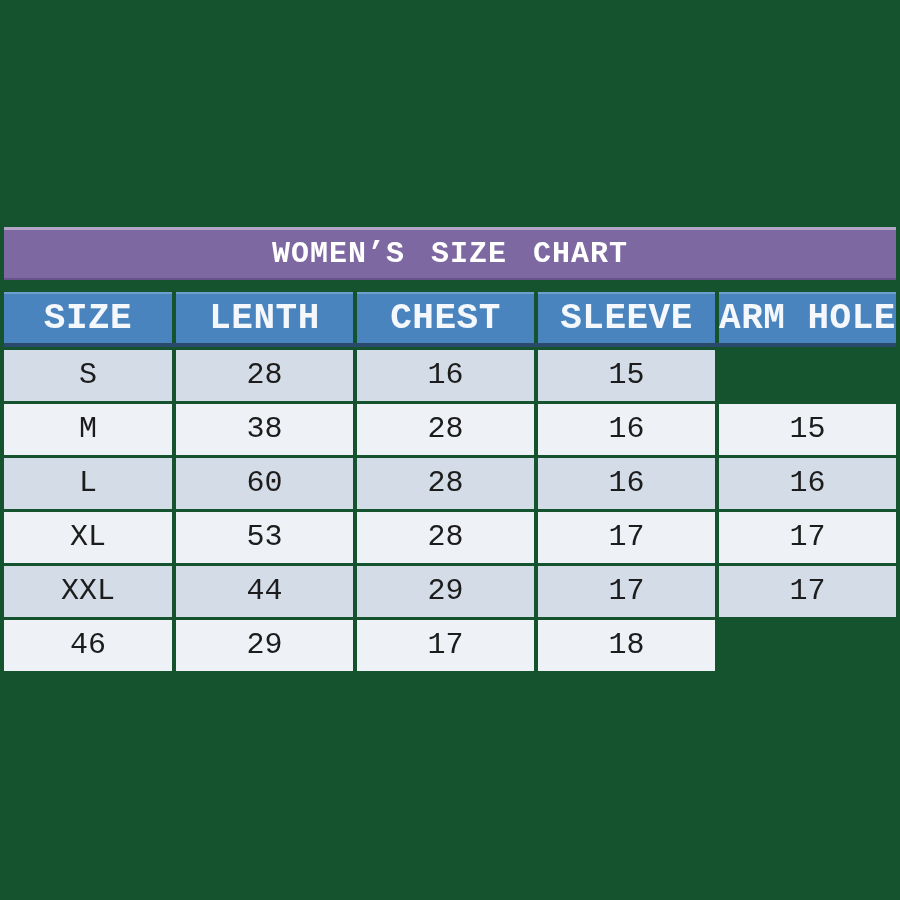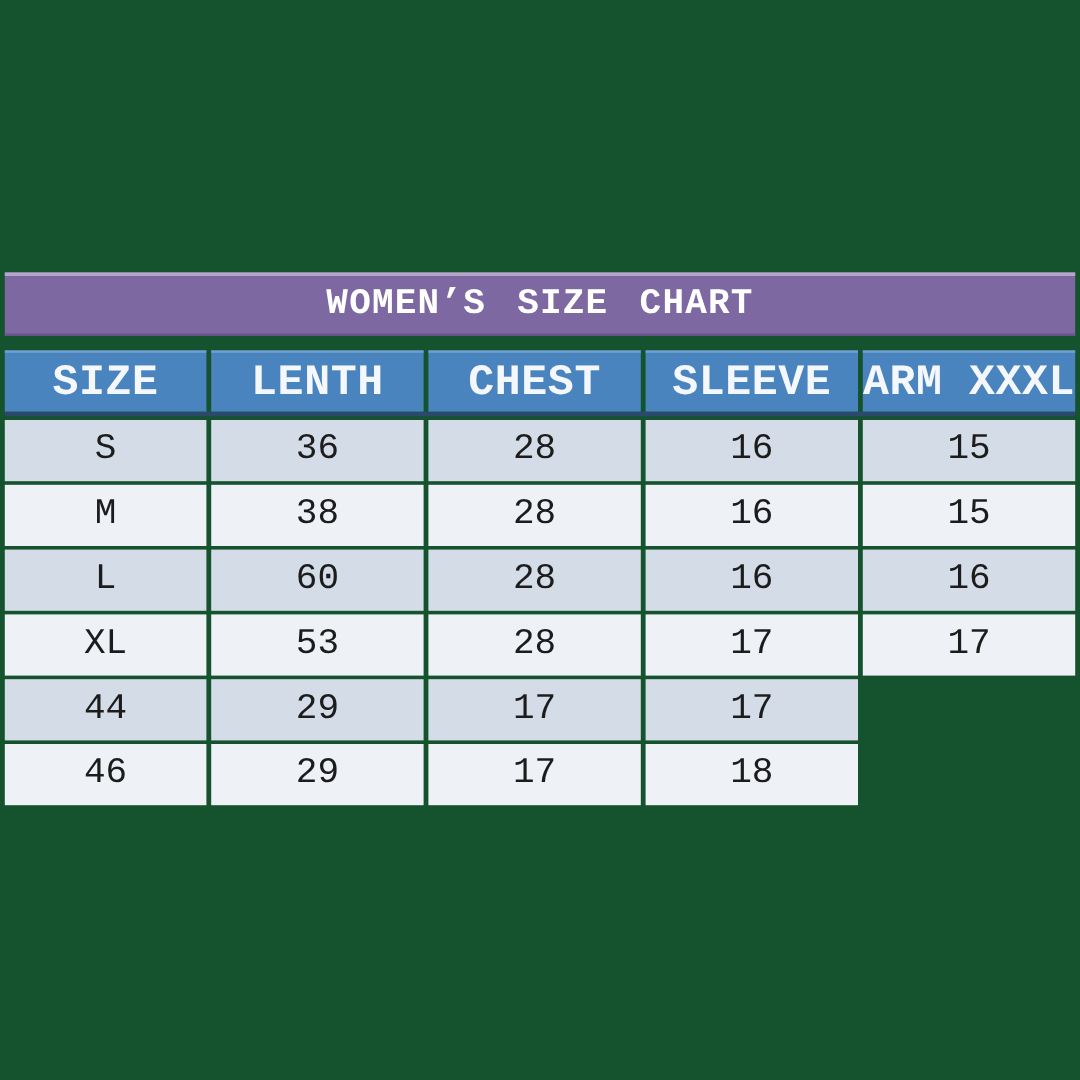--- a/index.html
+++ b/index.html
@@ -96,30 +96,29 @@
     <span class="title-text">WOMEN’S SIZE CHART</span>
   </div>
 
   <div class="size-table">
 
     <div class="grid-row header-row">
       <div class="cell">SIZE</div>
       <div class="cell">LENTH</div>
       <div class="cell">CHEST</div>
       <div class="cell">SLEEVE</div>
-      <div class="cell">ARM XXXL</div>
+      <div class="cell">ARM HOLE</div>
     </div>
 
     <div class="header-underline"></div>
 
     <div class="body-rows">
 
       <div class="grid-row body-row odd">
         <div class="cell">S</div>
-        <div class="cell">36</div>
         <div class="cell">28</div>
         <div class="cell">16</div>
         <div class="cell">15</div>
       </div>
 
       <div class="grid-row body-row even">
         <div class="cell">M</div>
         <div class="cell">38</div>
         <div class="cell">28</div>
         <div class="cell">16</div>
@@ -136,20 +135,21 @@
 
       <div class="grid-row body-row even">
         <div class="cell">XL</div>
         <div class="cell">53</div>
         <div class="cell">28</div>
         <div class="cell">17</div>
         <div class="cell">17</div>
       </div>
 
       <div class="grid-row body-row odd">
+        <div class="cell">XXL</div>
         <div class="cell">44</div>
         <div class="cell">29</div>
         <div class="cell">17</div>
         <div class="cell">17</div>
       </div>
 
       <div class="grid-row body-row even">
         <div class="cell">46</div>
         <div class="cell">29</div>
         <div class="cell">17</div>

